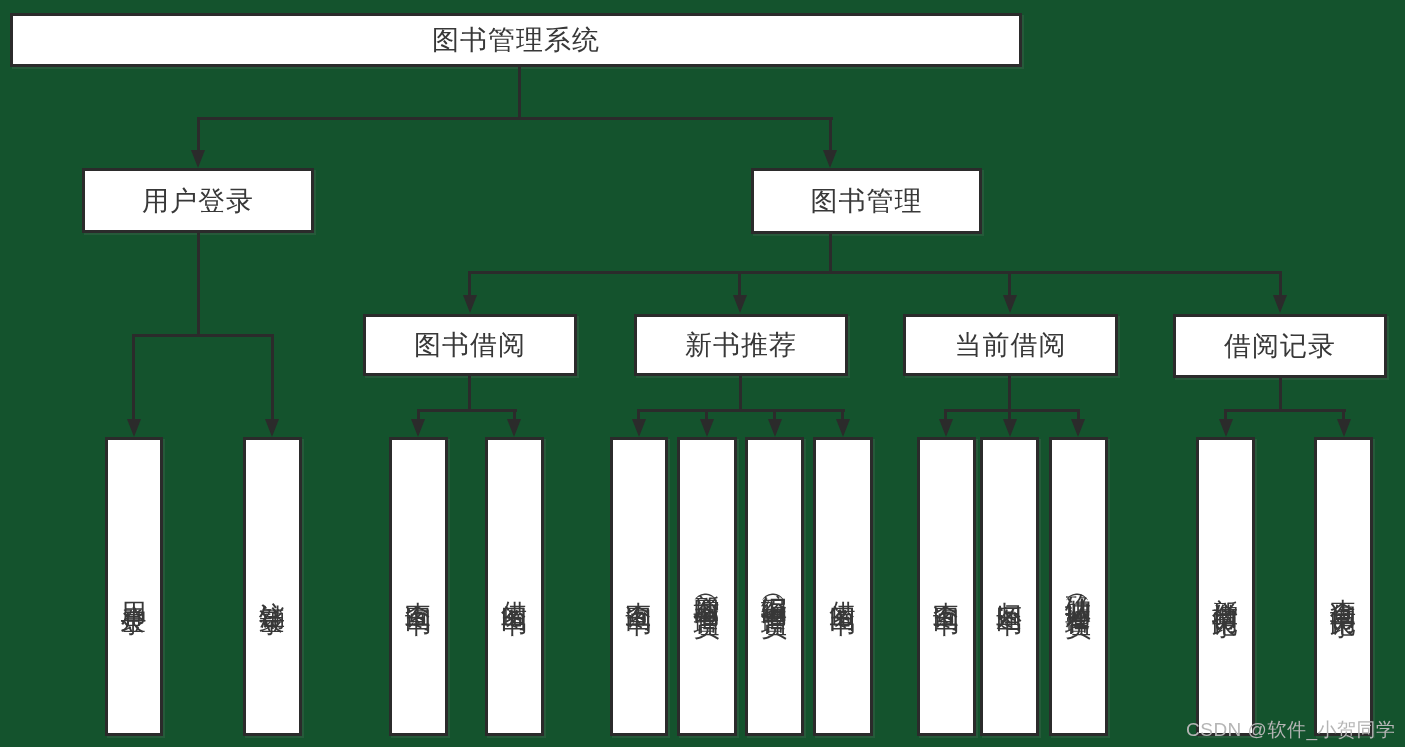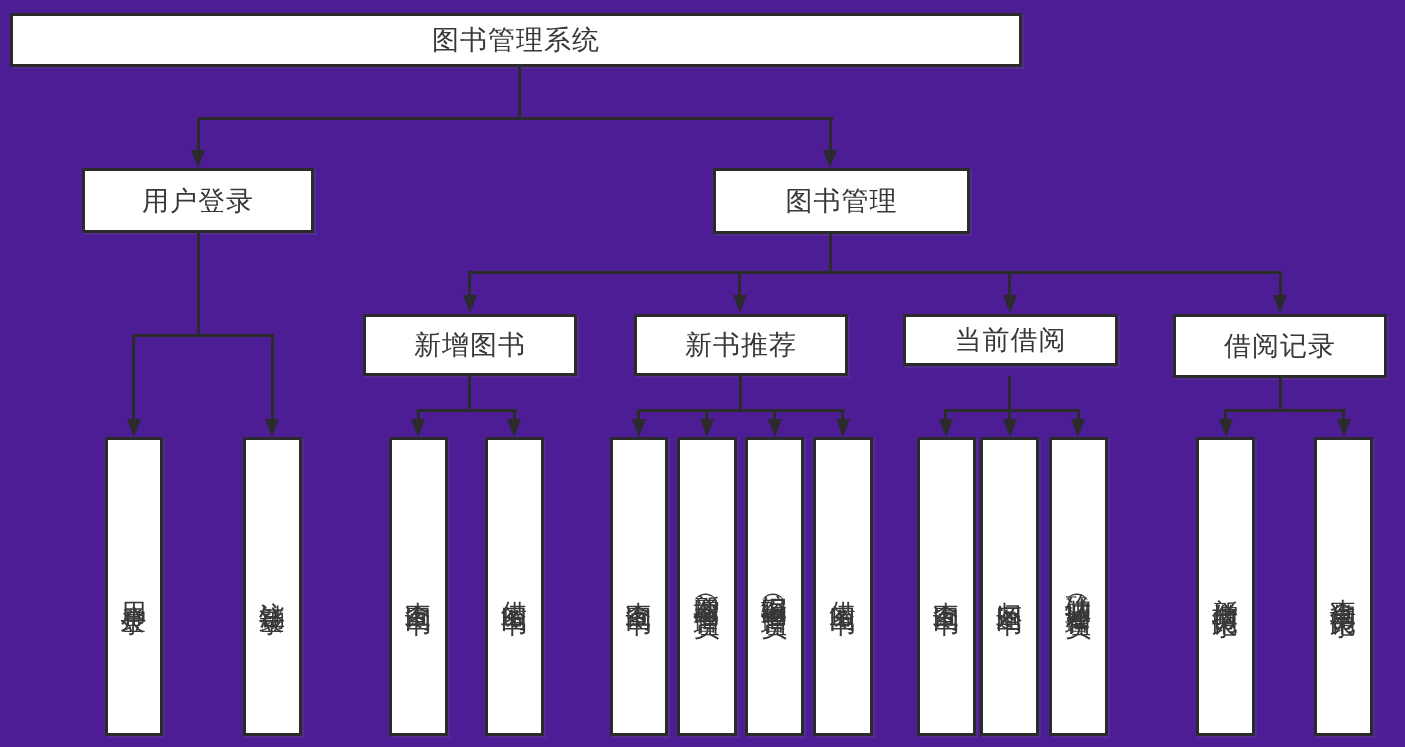--- a/index.html
+++ b/index.html
@@ -1,20 +1,20 @@
 <!DOCTYPE html>
 <html><head>
 <meta charset="utf-8">
 <style>
   html,body{margin:0;padding:0;background:#ffffff;}
   .canvas{
     position:relative;
     width:1405px;
     height:747px;
-    background:#4c1d95;
+    background:#14532d;
     font-family:"Liberation Sans","DejaVu Sans",sans-serif;
     color:#333333;
     overflow:hidden;
   }
   .box{
     position:absolute;
     box-sizing:border-box;
     border:3px solid #2b2b2b;
     background:#ffffff;
     display:flex;
@@ -62,31 +62,31 @@
 
 <div class="canvas">
 
   <div class="box h" style="left:10px;top:13px;width:1012px;height:54px;">
     <span>图书管理系统</span>
   </div>
 
   <div class="box h" style="left:82px;top:168px;width:232px;height:65px;">
     <span>用户登录</span>
   </div>
-  <div class="box h" style="left:713px;top:168px;width:257px;height:66px;">
+  <div class="box h" style="left:751px;top:168px;width:231px;height:66px;">
     <span>图书管理</span>
   </div>
 
   <div class="box h" style="left:363px;top:314px;width:214px;height:62px;">
-    <span>新增图书</span>
+    <span>图书借阅</span>
   </div>
   <div class="box h" style="left:634px;top:314px;width:214px;height:62px;">
     <span>新书推荐</span>
   </div>
-  <div class="box h" style="left:903px;top:314px;width:215px;height:52px;">
+  <div class="box h" style="left:903px;top:314px;width:215px;height:62px;">
     <span>当前借阅</span>
   </div>
   <div class="box h" style="left:1173px;top:314px;width:214px;height:64px;">
     <span>借阅记录</span>
   </div>
 
   <div class="box v" style="left:105px;width:58px;">
     <span>用户登录</span>
   </div>
   <div class="box v" style="left:243px;width:59px;">
@@ -182,14 +182,15 @@
   <div class="vl" style="left:1077px;top:409px;height:12px;"></div>
   <div class="arr" style="left:1071px;top:419px;"></div>
 
   <div class="vl" style="left:1279px;top:376px;height:36px;"></div>
   <div class="hl" style="left:1224px;top:409px;width:122px;"></div>
   <div class="vl" style="left:1224px;top:409px;height:12px;"></div>
   <div class="arr" style="left:1219px;top:419px;"></div>
   <div class="vl" style="left:1342px;top:409px;height:12px;"></div>
   <div class="arr" style="left:1337px;top:419px;"></div>
 
+  <div class="watermark">CSDN @软件_小贺同学</div>
 
 </div>
 
 </body></html>

